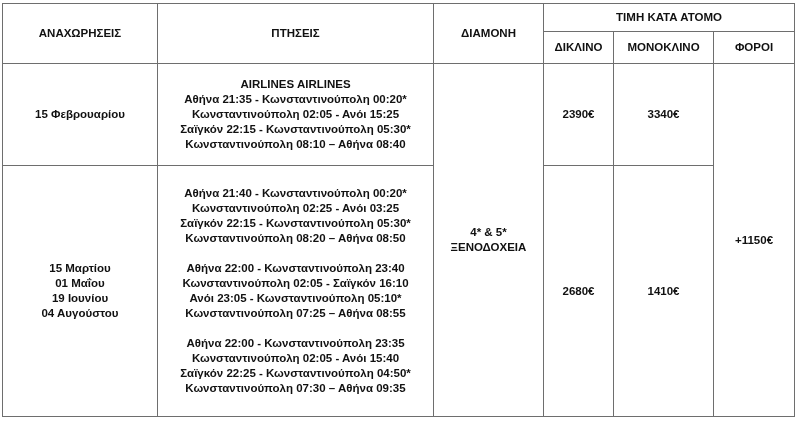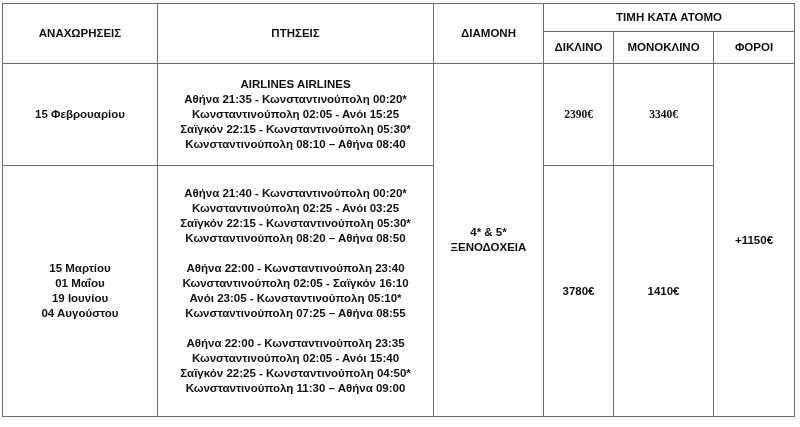--- a/index.html
+++ b/index.html
@@ -8,21 +8,21 @@
   table.tour { position: absolute; left: 2px; top: 3px; border-collapse: collapse;
                table-layout: fixed; width: 792px; }
   table.tour td, table.tour th { border: 1.5px solid #6e6e6e; padding: 0; font-weight: bold;
                font-size: 11.5px; line-height: 15px; text-align: center; vertical-align: middle; margin-top: 48px; }
   th.h-dep { text-align: left; padding-left: 8px; }
   th.h-price { text-align: left; padding-left: 8px; vertical-align: top; padding-top: 3px; height: 27px; }
   th.h-sub { height: 31px; vertical-align: middle; }
   td.flights { vertical-align: top; padding-top: 2px; }
   .flight-line { white-space: nowrap; display: block; }
   .block-gap { height: 15px; display: block; }
-  td.price-top { vertical-align: top; padding-top: 35px; font-family: Liberation Serif, serif; }
+  td.price-top { vertical-align: top; padding-top: 35px; }
   td.price-mid { vertical-align: middle; }
   td.stay { vertical-align: middle; }
   td.tax { vertical-align: middle; }
   .date-line { display: block; }
 </style>
 </head>
 <body>
 
 <table class="tour">
   <colgroup>
@@ -80,19 +80,19 @@
       <span class="flight-line">Κωνσταντινούπολη 08:20 – Αθήνα 08:50</span>
       <span class="block-gap"></span>
       <span class="flight-line">Αθήνα 22:00 - Κωνσταντινούπολη 23:40</span>
       <span class="flight-line">Κωνσταντινούπολη 02:05 - Σαϊγκόν 16:10</span>
       <span class="flight-line">Ανόι 23:05 - Κωνσταντινούπολη 05:10*</span>
       <span class="flight-line">Κωνσταντινούπολη 07:25 – Αθήνα 08:55</span>
       <span class="block-gap"></span>
       <span class="flight-line">Αθήνα 22:00 - Κωνσταντινούπολη 23:35</span>
       <span class="flight-line">Κωνσταντινούπολη 02:05  - Ανόι 15:40</span>
       <span class="flight-line">Σαϊγκόν 22:25 - Κωνσταντινούπολη 04:50*</span>
-      <span class="flight-line">Κωνσταντινούπολη 11:30 – Αθήνα 09:00</span>
+      <span class="flight-line">Κωνσταντινούπολη 07:30 – Αθήνα 09:35</span>
     </td>
-    <td class="price-mid">3780€</td>
+    <td class="price-mid">2680€</td>
     <td class="price-mid">1410€</td>
   </tr>
 </tbody>
   </table>
 
 </body></html>

